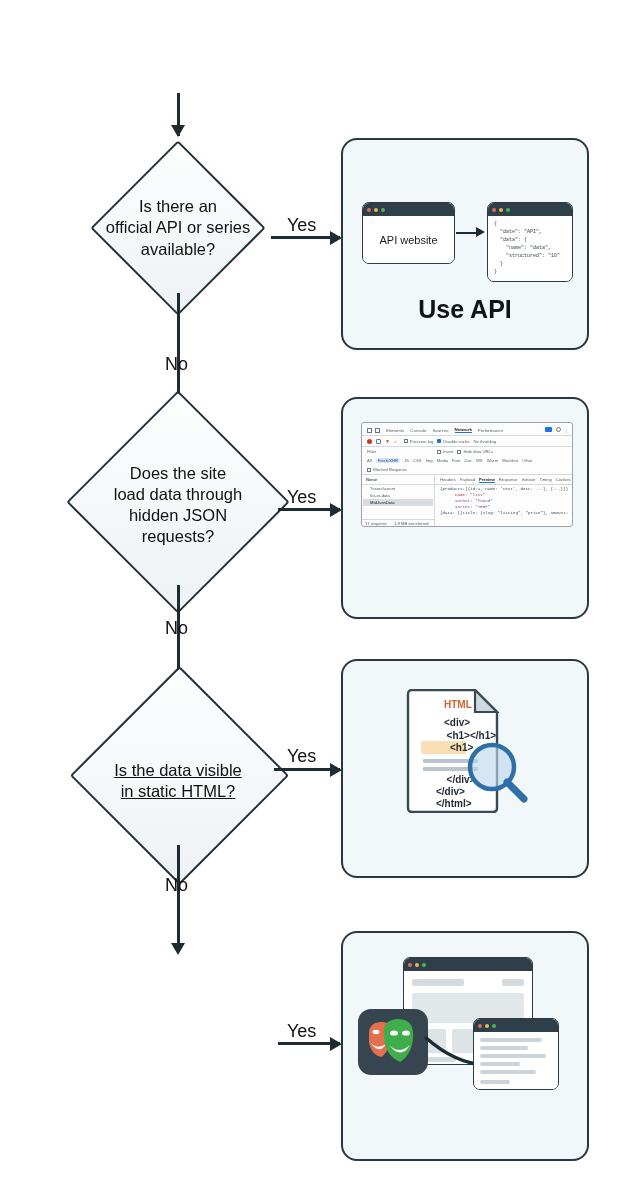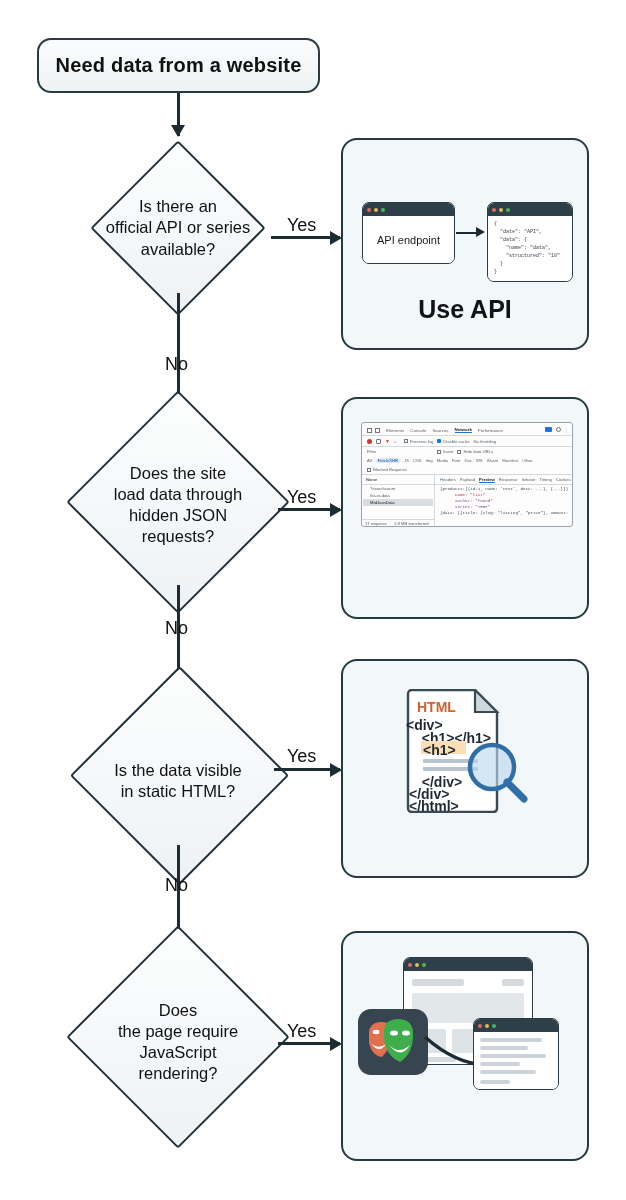--- a/index.html
+++ b/index.html
@@ -96,36 +96,33 @@
   .dt-tab.active { color: #1a1a1a; font-weight: bold; border-bottom: 1px solid #1a73e8; }
   .dt-chip { font-size: 4.2px; color: #5b646c; margin-right: 4px; }
   .dt-sep { position:absolute; background:#d4d9de; }
   .dt-listitem { position:absolute; font-size:4.2px; color:#55606a; }
   .dt-code { position:absolute; font-family:"Liberation Mono", monospace; font-size:4.2px; white-space:pre; color:#444c54; }
   .dt-code.red { color:#b5323c; }
   .dt-code.purple { color:#7b3fa0; }
 
   
   .doc-icon { position: absolute; }
-  .doc-line { position:absolute; font-family:"Liberation Sans", sans-serif; font-weight:bold; font-size:14px; color:#1f2833; white-space:pre; }
+  .doc-line { position:absolute; font-family:"Liberation Sans", sans-serif; font-weight:bold; font-size:10px; color:#1f2833; white-space:pre;margin-left:27px; }
   .doc-line.tag-html { color:#d2622f; }
   .doc-hl { position:absolute; background:#fadfb4; border-radius:1px; }
   .doc-greybar { position:absolute; background:#b9c4cc; border-radius:1px; }
 
   
   .pw-tile { position:absolute; background:#36454f; border-radius:13px; }
 </style>
 </head>
 <body>
 
 <div id="stage">
 
-  <div class="start-box" style="left:37px; top:38px; width:283px; height:55px;">
-    <span>Need data from a website</span>
-  </div>
 
   <div class="vline" style="left:177px; top:93px; height:43px;"></div>
   <div class="arrow-down" style="left:171px; top:125px;"></div>
 
   <div class="diamond-wrap" style="left:85px; top:163px; width:186px; height:130px;">
     <div class="dshape" style="left:31px; top:3px; width:124px; height:124px;"></div>
     <div class="dtext" style="left:-8px; width:202px;">Is there an
 official API or series
 available?</div>
   </div>
@@ -140,21 +137,21 @@
 
   <div class="card" style="left:341px; top:138px; width:248px; height:212px;">
 
     <div class="mini-win" style="left:19px; top:62px; width:93px; height:62px;">
       <div class="mini-bar">
         <span class="dot" style="background:#e06c5a"></span>
         <span class="dot" style="background:#e8b84b"></span>
         <span class="dot" style="background:#4eb35e"></span>
       </div>
       <div class="mini-body">
-        <div class="mini-label">API endpoint</div>
+        <div class="mini-label">API website</div>
       </div>
     </div>
 
     <div class="hline" style="left:113px; top:92px; width:22px; height:2px; background:#1d2b33;"></div>
     <div class="arrow-right" style="left:133px; top:87px; border-left-width:9px; border-top-width:5.5px; border-bottom-width:5.5px;"></div>
 
     <div class="mini-win" style="left:144px; top:62px; width:86px; height:80px;">
       <div class="mini-bar">
         <span class="dot" style="background:#e06c5a"></span>
         <span class="dot" style="background:#e8b84b"></span>
@@ -279,65 +276,58 @@
       <div class="dt-code red" style="left:88px; top:70px;">  name: "list"</div>
       <div class="dt-code purple" style="left:88px; top:76px;">  author: "found"</div>
       <div class="dt-code purple" style="left:88px; top:82px;">  series: "TEMP"</div>
       <div class="dt-code" style="left:78px; top:88px;">{data: [{title: {slug: "listing", "price"}, amount: ...}]}</div>
     </div>
 
   </div>
 
   <div class="diamond-wrap" style="left:82px; top:702px; width:192px; height:165px;">
     <div class="dshape" style="left:20px; top:-4px; width:155px; height:155px;"></div>
-    <div class="dtext" style="left:-10px; width:212px; top:-7px;">Is the data visible
+    <div class="dtext" style="left:-10px; width:212px; top:-7px;text-decoration:underline;">Is the data visible
 in static HTML?</div>
   </div>
 
   <div class="hline" style="left:274px; top:768px; width:66px;"></div>
   <div class="arrow-right" style="left:330px; top:763px;"></div>
   <div class="edge-label" style="left:287px; top:746px;">Yes</div>
 
   <div class="vline" style="left:177px; top:845px; height:107px;"></div>
   <div class="arrow-down" style="left:171px; top:943px;"></div>
   <div class="edge-label" style="left:165px; top:875px;">No</div>
 
   <div class="card" style="left:341px; top:659px; width:248px; height:219px;">
 
     <div class="doc-icon" style="left:62px; top:28px; width:95px; height:124px;">
       <svg viewBox="0 0 95 124" width="95" height="124">
         <path d="M3 5 Q3 1 7 1 L70 1 L92 23 L92 119 Q92 123 88 123 L7 123 Q3 123 3 119 Z" fill="#ffffff" stroke="#3a4a55" stroke-width="2.4"></path>
         <path d="M70 1 L70 23 L92 23 Z" fill="#cfd8de" stroke="#3a4a55" stroke-width="2.2"></path>
       </svg>
       <div class="doc-line tag-html" style="left:12px; top:10px;">HTML</div>
-      <div class="doc-line" style="left:1px; top:28px;text-align:center;">&lt;div&gt;</div>
+      <div class="doc-line" style="left:12px; top:28px;text-align:center;">&lt;div&gt;</div>
       <div class="doc-line" style="left:9px; top:41px;">  &lt;h1&gt;&lt;/h1&gt;</div>
       <div class="doc-hl" style="left:16px; top:52px; width:45px; height:13px;"></div>
       <div class="doc-line" style="left:18px; top:53px;">&lt;h1&gt;</div>
       <div class="doc-greybar" style="left:18px; top:70px; width:55px; height:3.5px;"></div>
       <div class="doc-greybar" style="left:18px; top:78px; width:55px; height:3.5px;"></div>
       <div class="doc-line" style="left:9px; top:85px;">  &lt;/div&gt;</div>
       <div class="doc-line" style="left:4px; top:97px;">&lt;/div&gt;</div>
       <div class="doc-line" style="left:4px; top:109px;">&lt;/html&gt;</div>
     </div>
 
     <svg style="position:absolute; left:122px; top:79px;" width="66" height="66" viewBox="0 0 66 66">
       <circle cx="27" cy="27" r="22" fill="#bcd7ef" fill-opacity="0.62" stroke="#2f6fa8" stroke-width="4.5"></circle>
       <line x1="42" y1="42" x2="59" y2="59" stroke="#2f6fa8" stroke-width="7" stroke-linecap="round"></line>
     </svg>
 
   </div>
 
-  <div class="diamond-wrap" style="left:78px; top:958px; width:200px; height:168px;">
-    <div class="dshape" style="left:21px; top:0px; width:158px; height:158px;"></div>
-    <div class="dtext" style="left:-4px; width:208px;">Does
-the page require
-JavaScript
-rendering?</div>
-  </div>
 
   <div class="hline" style="left:278px; top:1042px; width:62px;"></div>
   <div class="arrow-right" style="left:330px; top:1037px;"></div>
   <div class="edge-label" style="left:287px; top:1021px;">Yes</div>
 
   <div class="card" style="left:341px; top:931px; width:248px; height:230px;">
 
     <div class="mini-win" style="left:60px; top:24px; width:130px; height:108px;">
       <div class="mini-bar">
         <span class="dot" style="background:#e06c5a"></span>

